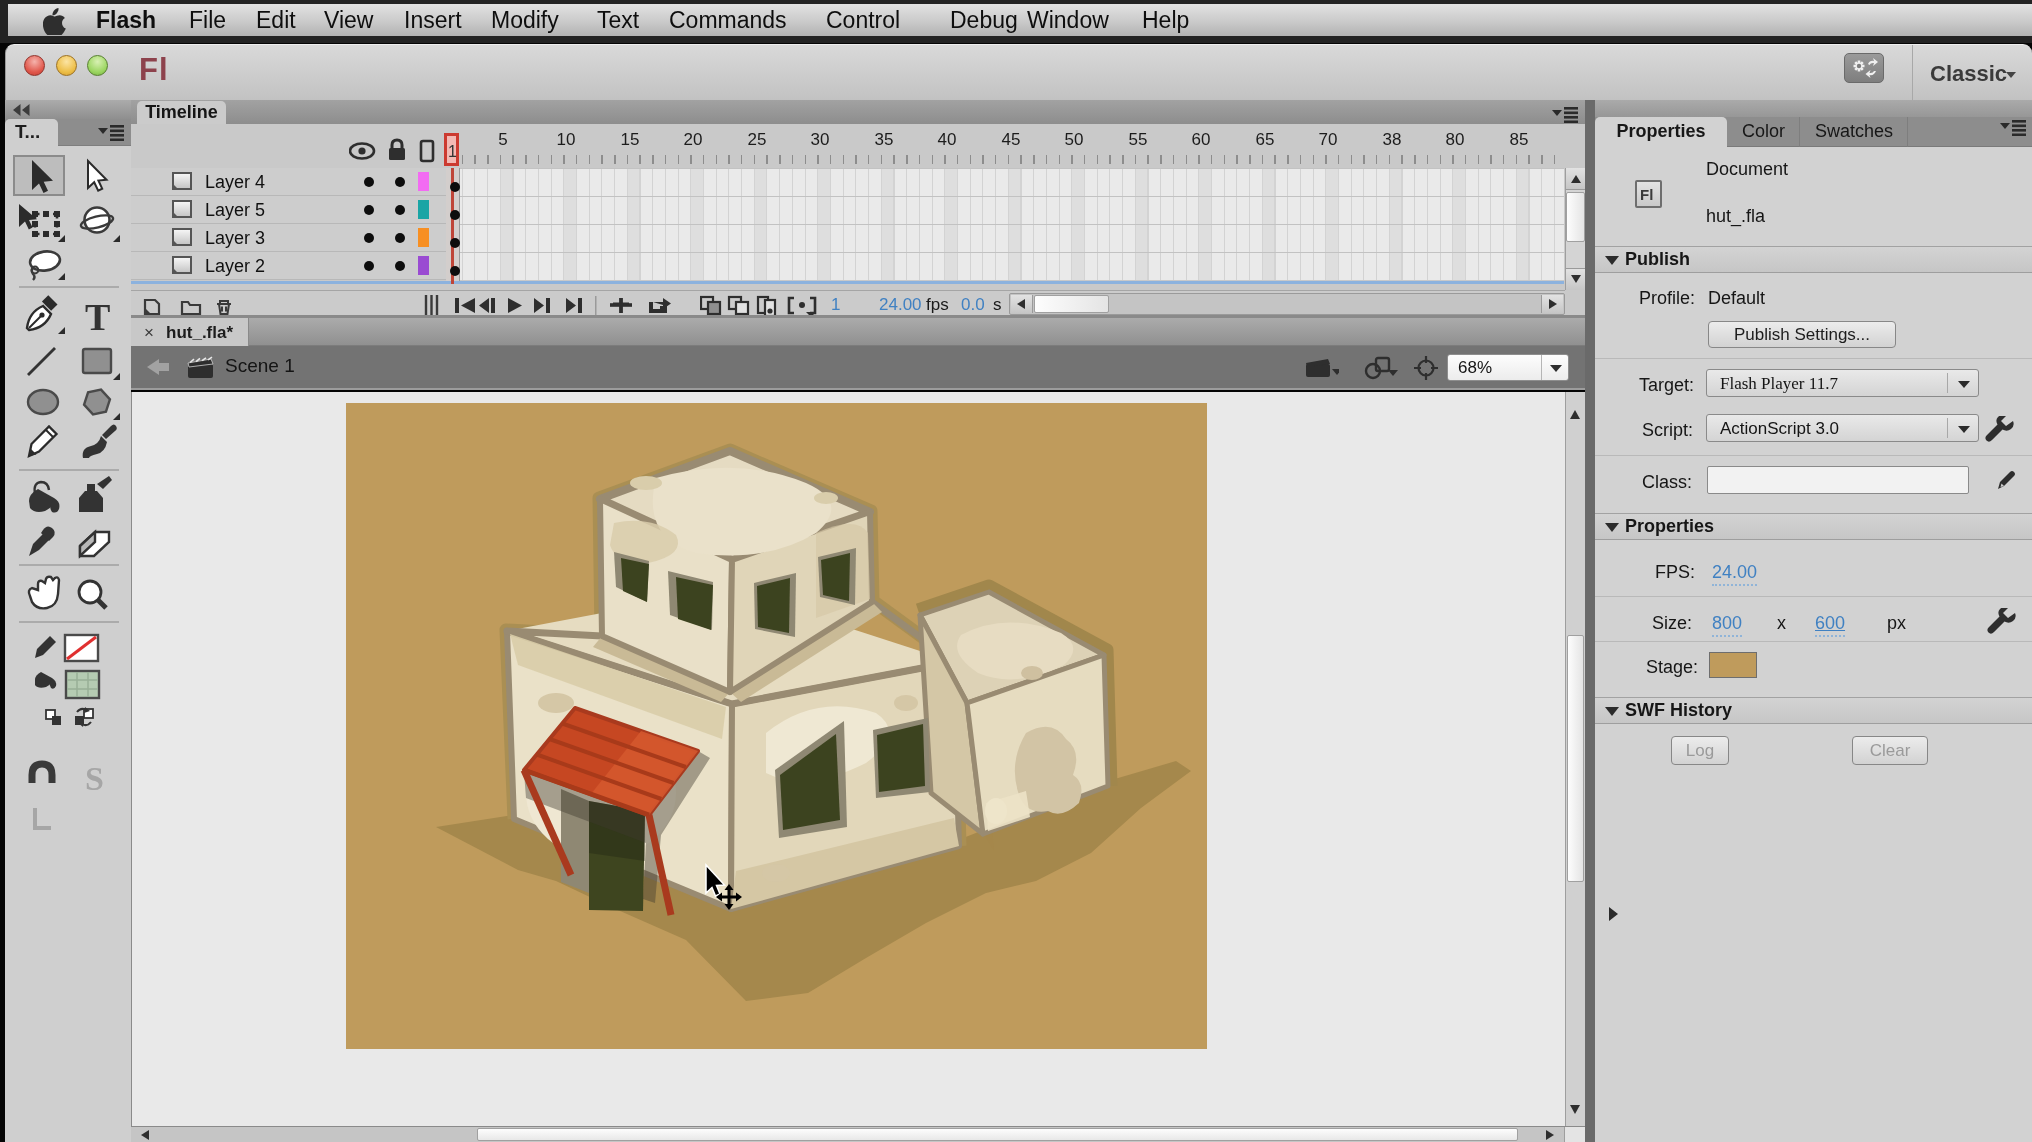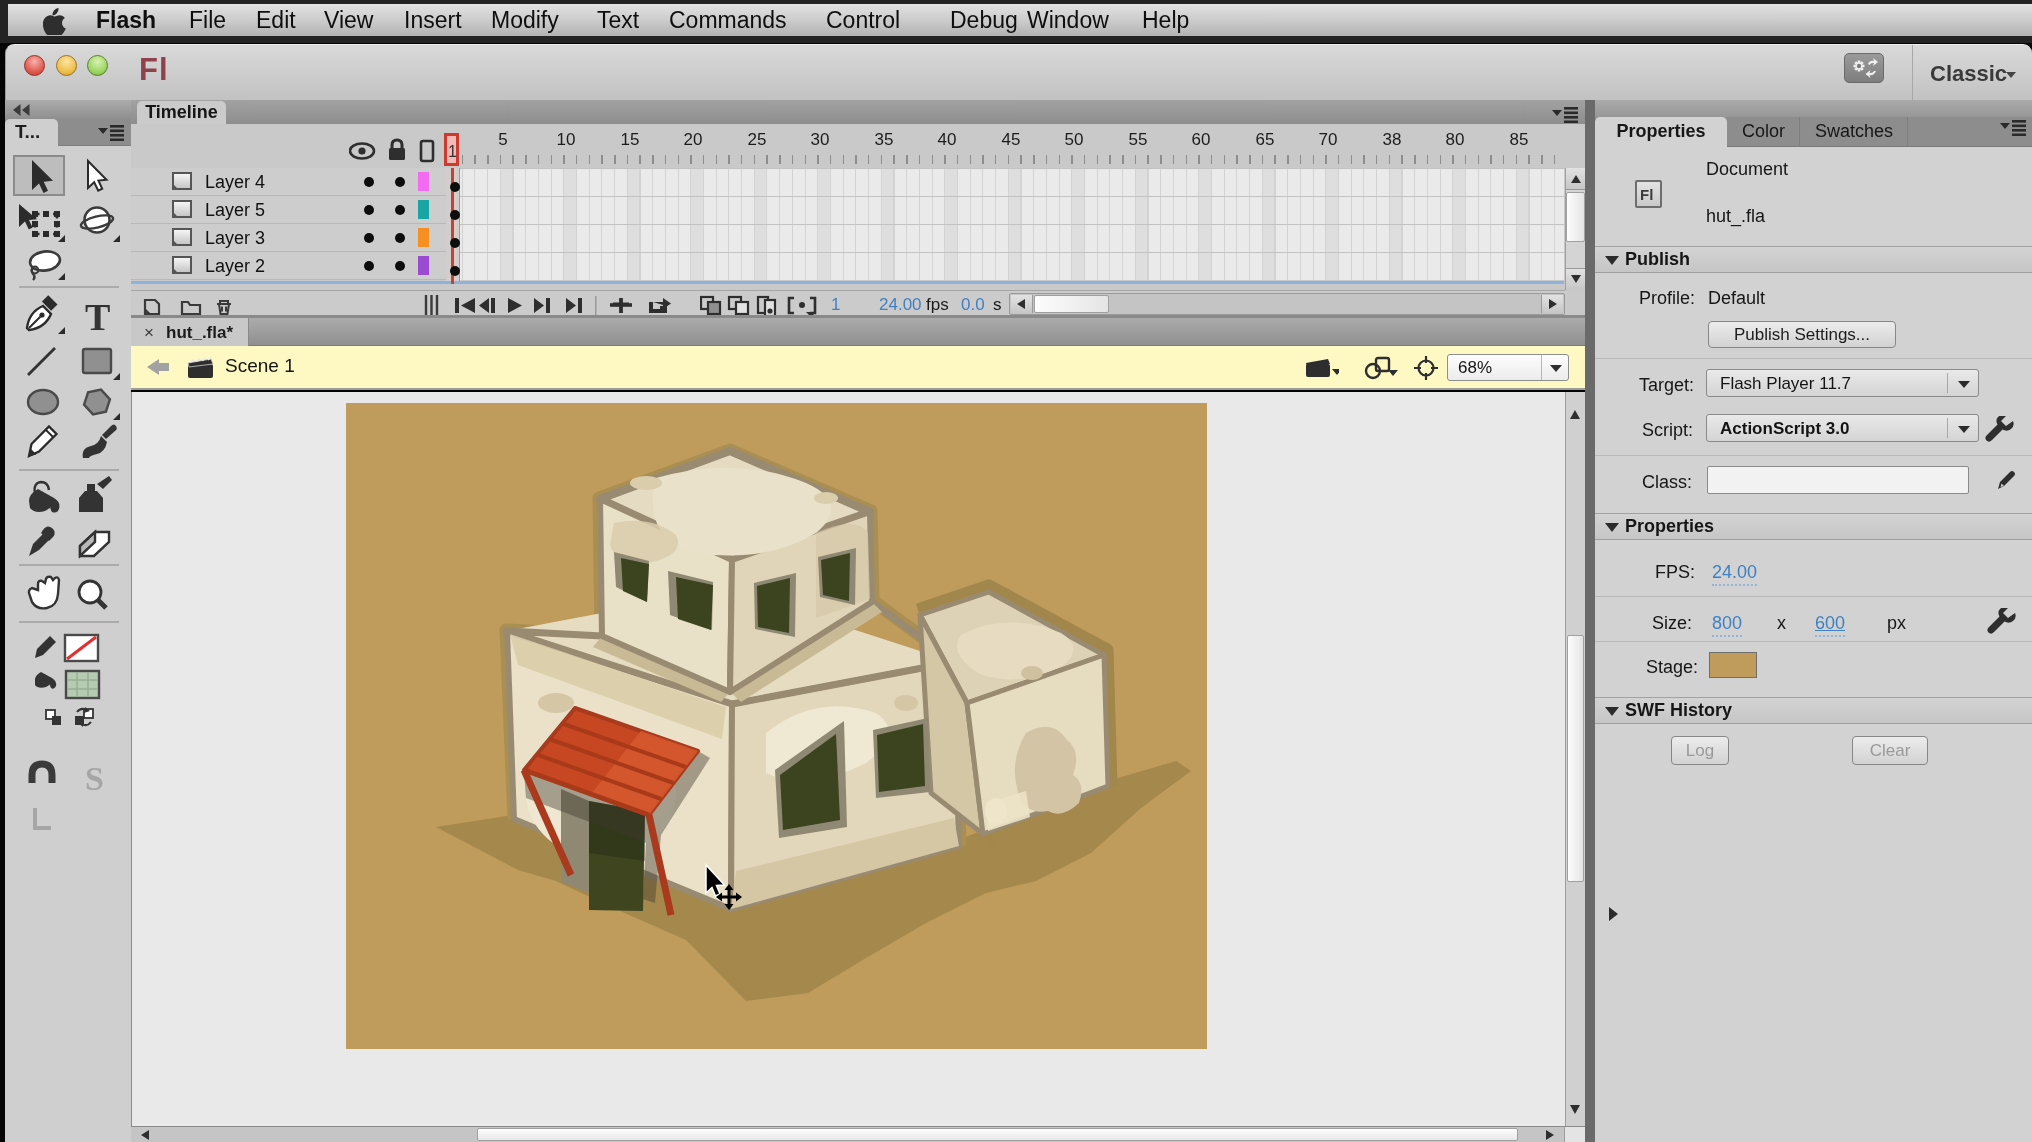--- a/index.html
+++ b/index.html
@@ -61,21 +61,21 @@
   background:#f3b9b4; color:#333; font-size:16px; padding:7px 0 0 1px; }
 .kdot { position:absolute; left:319px; width:10px; height:10px; background:#0d0d0d; border-radius:50%; }
 #tlfoot { left:0; top:166px; width:1434px; height:25px; background:#cbcbcb; border-top:1px solid #a5a5a5; }
 #tlvscroll { left:1434px; top:44px; width:20px; height:122px; background:#d4d4d4; border-left:1px solid #9e9e9e; }
 
 
 #tabbar { left:131px; top:318px; width:1454px; height:28px;
   background:linear-gradient(#ababab,#909090); border-bottom:1px solid #7c7c7c; }
 #doctab { left:131px; top:318px; width:118px; height:28px; background:#c8c8c8;
   color:#1c1c1c; font-size:17px; border-right:1px solid #8a8a8a; }
-#editbar { left:131px; top:346px; width:1454px; height:44px; background:#fef9c3;
+#editbar { left:131px; top:346px; width:1454px; height:44px; background:#737373;
   border-bottom:2px solid #9c9c9c; }
 #canvas { left:131px; top:392px; width:1434px; height:734px; background:#e9e9e9; overflow:hidden;
   border-left:1px solid #8a8a8a; }
 #stage { left:214px; top:11px; width:861px; height:646px; background:#bf9b5c; }
 
 
 #vscroll { left:1565px; top:392px; width:20px; height:734px; background:#d0d0d0; border-left:1px solid #9e9e9e; }
 #hscroll { left:131px; top:1126px; width:1454px; height:16px; background:#c5c5c5; border-top:1px solid #8a8a8a; }
 .sthumb { position:absolute; background:linear-gradient(90deg,#fdfdfd,#e4e4e4); border:1px solid #a0a0a0; border-radius:2px; }
 .arr { position:absolute; width:0; height:0; border-style:solid; }
@@ -571,28 +571,28 @@
     <div class="abs" style="left:40px;top:80px;width:27px;height:28px;background:linear-gradient(#e3e3e3,#c9c9c9);border:2px solid #6e6e6e;border-radius:2px;color:#3b3b3b;font-size:15px;font-weight:bold;padding:4px 0 0 3px;">Fl</div>
     <span class="rlabel" style="left:111px;top:106px;">hut_.fla</span>
 
     <div class="rsec" style="top:146px;">Publish</div>
     <div class="arr" style="left:10px;top:156px;border-width:9px 7px 0 7px;border-color:#2b2b2b transparent transparent transparent;"></div>
     <span class="rlabel" style="left:44px;top:188px;">Profile:</span>
     <span class="rlabel" style="left:113px;top:188px;">Default</span>
     <div class="btn" style="left:113px;top:221px;width:188px;height:27px;padding-top:3px;">Publish Settings...</div>
     <div class="rhair" style="top:258px;"></div>
     <span class="rlabel" style="left:44px;top:275px;">Target:</span>
-    <div class="dd" style="left:111px;top:269px;width:273px;">
+    <div class="dd" style="left:111px;top:269px;width:273px;font-family:Liberation Serif, serif;">
       <span class="abs" style="left:13px;top:4px;">Flash Player 11.7</span>
       <div class="ddsep"></div>
         <div class="ddarr"></div>
     </div>
     <span class="rlabel" style="left:47px;top:320px;">Script:</span>
     <div class="dd" style="left:111px;top:314px;width:273px;">
-      <span class="abs" style="left:13px;top:4px;font-weight:bold;">ActionScript 3.0</span>
+      <span class="abs" style="left:13px;top:4px;">ActionScript 3.0</span>
       <div class="ddsep"></div>
         <div class="ddarr"></div>
     </div>
     <svg class="abs" style="left:390px;top:316px" width="30" height="26" viewBox="0 0 30 26">
       <path fill="#2e2e2e" d="M28 5 Q30 10 26 13 Q22 16 17.5 13.5 L7 24 Q4 27 1.5 24.5 Q-1 22 2 19 L12.5 8.5 Q10 4 13 1 Q16 -2 21 0 L16 5 L21 10 Z"></path>
     </svg>
     <div class="rhair" style="top:355px;"></div>
     <span class="rlabel" style="left:47px;top:372px;">Class:</span>
     <div class="abs" style="left:112px;top:366px;width:262px;height:28px;background:#f2f2f2;border:1px solid #8a8a8a;border-radius:2px;"></div>
     <svg class="abs" style="left:399px;top:369px" width="22" height="24" viewBox="0 0 22 24">

